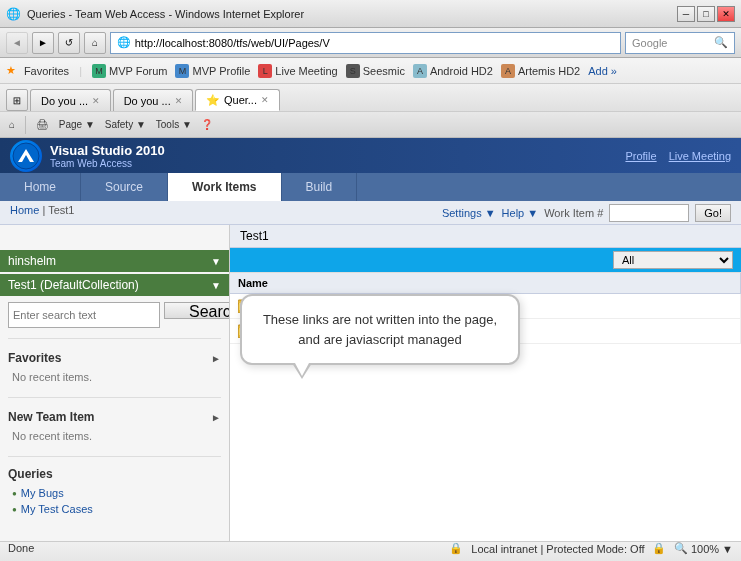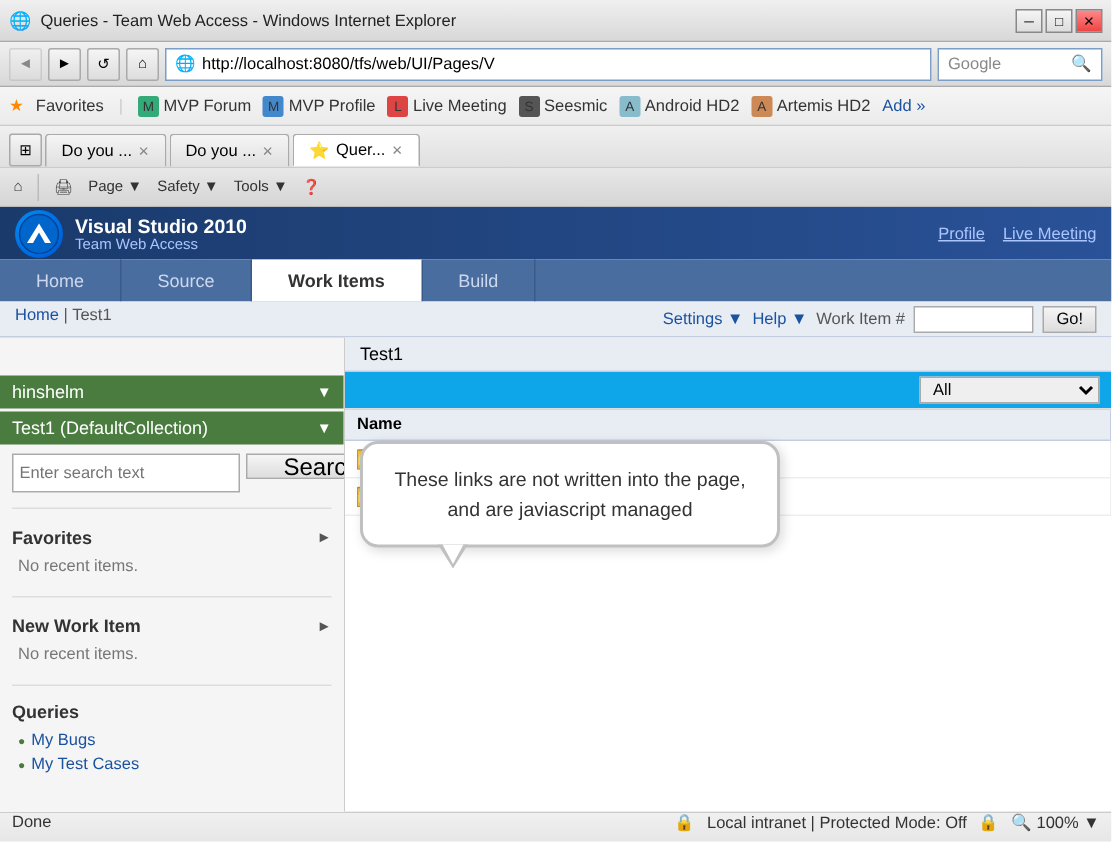--- a/index.html
+++ b/index.html
@@ -484,21 +484,21 @@
           </div>
           <div class="sidebar-section-content">
             <span>No recent items.</span>
           </div>
         </div>
 
         <div class="sidebar-divider"></div>
 
         <div class="sidebar-section">
           <div class="sidebar-section-header">
-            <span>New Work Item</span>
+            <span>New Team Item</span>
             <span class="section-arrow">►</span>
           </div>
           <div class="sidebar-section-content">
             <span>No recent items.</span>
           </div>
         </div>
 
         <div class="sidebar-divider"></div>
 
         <div class="sidebar-nav-section">

